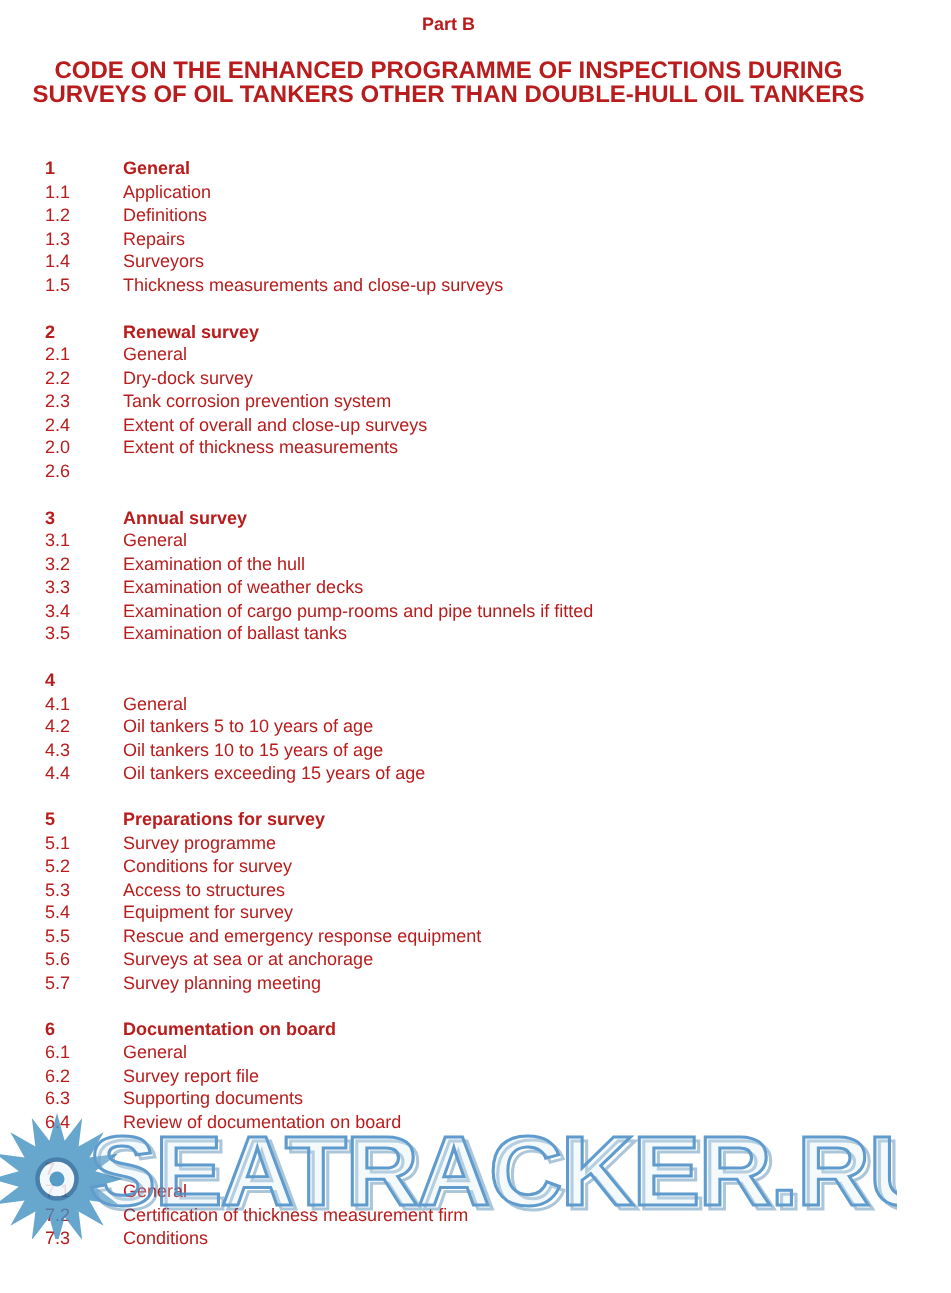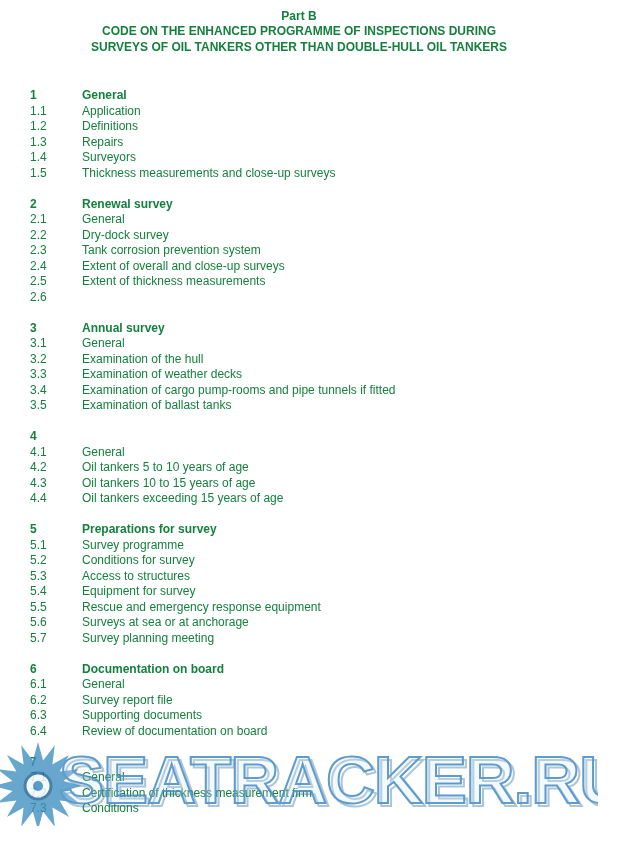--- a/index.html
+++ b/index.html
@@ -7,32 +7,33 @@
     padding: 0;
     background: #ffffff;
   }
   .page {
     position: relative;
     width: 598px;
     height: 862px;
     background: #ffffff;
     overflow: hidden;
     font-family: "Liberation Sans", sans-serif;
-    color: #15803d;
+    color: #b91c1c;
   }
   .part-label {
     padding-top: 9px;
     text-align: center;
     font-size: 12px;
     font-weight: bold;
     line-height: 14px;
   }
   .doc-title {
+    margin-top: 17px;
     text-align: center;
-    font-size: 12px;
+    font-size: 16px;
     font-weight: bold;
     line-height: 16px;
   }
   .toc {
     margin-top: 33px;
     font-size: 12px;
     line-height: 15.5px;
   }
   .toc-section {
     margin-bottom: 15.5px;
@@ -116,21 +117,21 @@
         </div>
         <div class="toc-row">
           <span class="toc-num">2.3</span>
           <span class="toc-label">Tank corrosion prevention system</span>
         </div>
         <div class="toc-row">
           <span class="toc-num">2.4</span>
           <span class="toc-label">Extent of overall and close-up surveys</span>
         </div>
         <div class="toc-row">
-          <span class="toc-num">2.5</span>
+          <span class="toc-num">2.0</span>
           <span class="toc-label">Extent of thickness measurements</span>
         </div>
         <div class="toc-row">
           <span class="toc-num">2.6</span>
         </div>
       </div>
       <div class="toc-section">
         <div class="toc-row toc-header">
           <span class="toc-num">3</span>
           <span class="toc-label">Annual survey</span>

